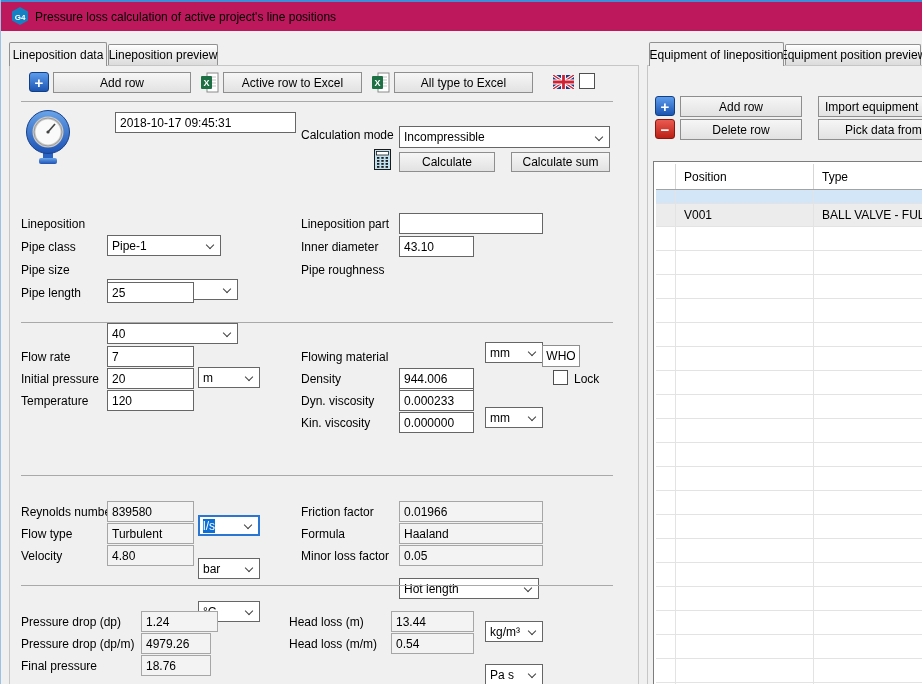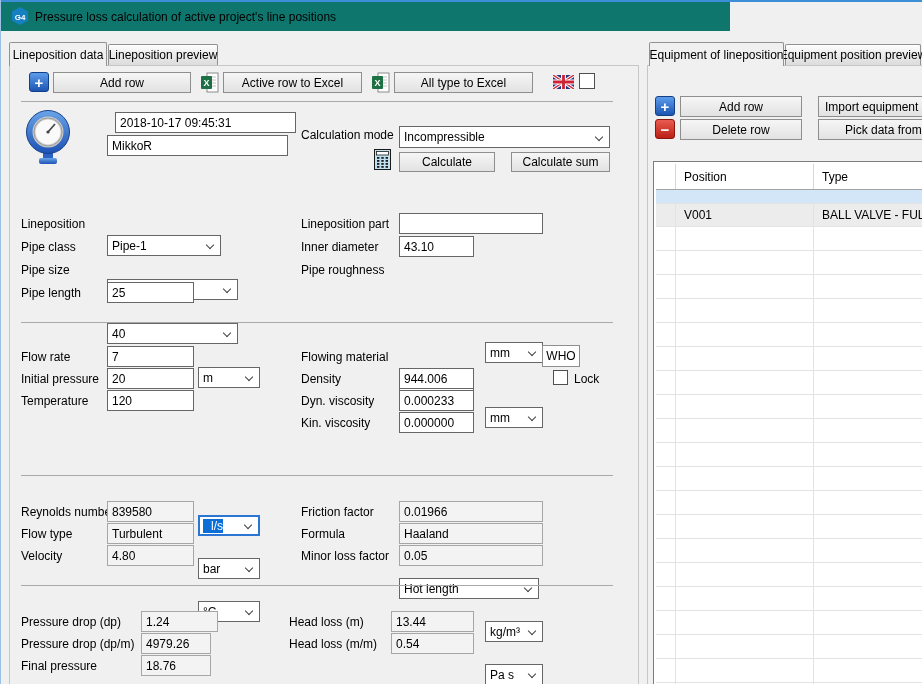--- a/index.html
+++ b/index.html
@@ -2,21 +2,21 @@
 <html><head>
 <meta charset="utf-8">
 <style>
   * { box-sizing: border-box; margin: 0; padding: 0; }
   html,body { width:922px; height:684px; overflow:hidden; }
   body { font-family:"Liberation Sans", sans-serif; font-size:12px; color:#000; background:#f0f0f0; }
   .window { position:relative; width:922px; height:684px; background:#f0f0f0; overflow:hidden;
             border-left:1px solid #9dc1e4; }
   .abs { position:absolute; }
   .topline { left:0; top:0; width:922px; height:2px; background:#3c8ed6; }
-  .titlebar { left:0; top:2px; width:729px; height:29px; background:#0f766e; }
+  .titlebar { left:0; top:2px; width:922px; height:29px; background:#be185d; }
   .title-text { left:34px; top:8px; font-size:12px; white-space:nowrap; }
 
   
   .panel { background:#f0f0f0; border:1px solid #c6c6c6; }
   .tab { display:flex; align-items:center; justify-content:center; white-space:nowrap;
          border:1px solid #919191; border-bottom:none; border-radius:2px 2px 0 0;
          background:linear-gradient(#ffffff,#ececec 45%,#dcdcdc); }
   .tab.active { background:#f0f0f0; z-index:3; }
 
   
@@ -26,21 +26,21 @@
   .input { background:#fff; border:1px solid #666; padding:0 4px; font-family:"Liberation Sans",sans-serif;
            font-size:12px; color:#000; }
   .ro { background:#f3f3f3; border:1px solid #a6a6a6; padding:2px 4px; display:flex; align-items:center;
         white-space:nowrap; overflow:hidden; }
   .combo { background:#fff; border:1px solid #666; display:flex; align-items:center;
            padding:0 18px 0 4px; position:relative; white-space:nowrap; overflow:hidden; }
   .combo .chev { position:absolute; right:7px; top:6px; width:6px; height:6px;
                  border-right:1px solid #414141; border-bottom:1px solid #414141;
                  transform:rotate(45deg); }
   .combo.focus { border:2px solid #2a76d2; padding-left:3px; }
-  .combo.focus .sel { background:#0b6fd7; color:#fff;padding-left:8px; }
+  .combo.focus .sel { background:#0b6fd7; color:#fff; }
   .label { display:flex; align-items:center; white-space:nowrap; }
   .sep { height:1px; background:#a9a9a9; }
   .checkbox { background:#fff; border:1px solid #4f4f4f; }
   .iconbtn { display:flex; align-items:center; justify-content:center; color:#fff; font-weight:bold;
              font-size:15px; border-radius:3px; line-height:1; }
   .iconbtn.plus { background:linear-gradient(#5d9cec,#1c55b2); border:1px solid #123e84; }
   .iconbtn.minus { background:linear-gradient(#ea5a50,#bb2015); border:1px solid #8c150c; }
 
   
   .grid-wrap { background:#ffffff; border:1px solid #7d7d7d; padding:2px; }
@@ -125,21 +125,20 @@
     </defs>
     <rect x="18" y="40" width="10" height="9" fill="#2a62c4"></rect>
     <rect x="14" y="48" width="18" height="6" rx="2" fill="url(#gb)"></rect>
     <circle cx="23" cy="22" r="21.5" fill="url(#gb)" stroke="#17418c"></circle>
     <circle cx="23" cy="22" r="14" fill="#fafafa" stroke="#c9c9c9" stroke-width="3"></circle>
     <circle cx="23" cy="22" r="14" fill="none" stroke="#8f8f8f" stroke-width="0.8"></circle>
     <line x1="23" y1="22" x2="30" y2="14" stroke="#444" stroke-width="1.6"></line>
     <circle cx="23" cy="22" r="1.6" fill="#444"></circle>
   </svg>
   <input class="abs input" style="left: 114px; top: 112px; width: 181px; height: 21px;" value="2018-10-17 09:45:31">
-  <input class="abs input" style="left: 106px; top: 135px; width: 181px; height: 21px;" value="MikkoR">
   <div class="abs label" style="left:300px; top:124px; height:21px;">Calculation mode</div>
   <div class="abs combo" style="left:398px; top:126px; width:211px; height:22px;">
     <span>Incompressible</span>
     <i class="chev" style="top:7px;"></i>
   </div>
   <svg class="abs" style="left:373px; top:149px;" width="17" height="21" viewBox="0 0 17 21">
     <rect x="0.5" y="0.5" width="16" height="20" fill="#bfe0ee" stroke="#1a1a1a"></rect>
     <rect x="2.5" y="2.5" width="12" height="3.5" fill="#ffffff" stroke="#1a1a1a" stroke-width="0.8"></rect>
     <g fill="#1a1a1a">
       <rect x="3" y="8" width="2.4" height="1.8"></rect>

